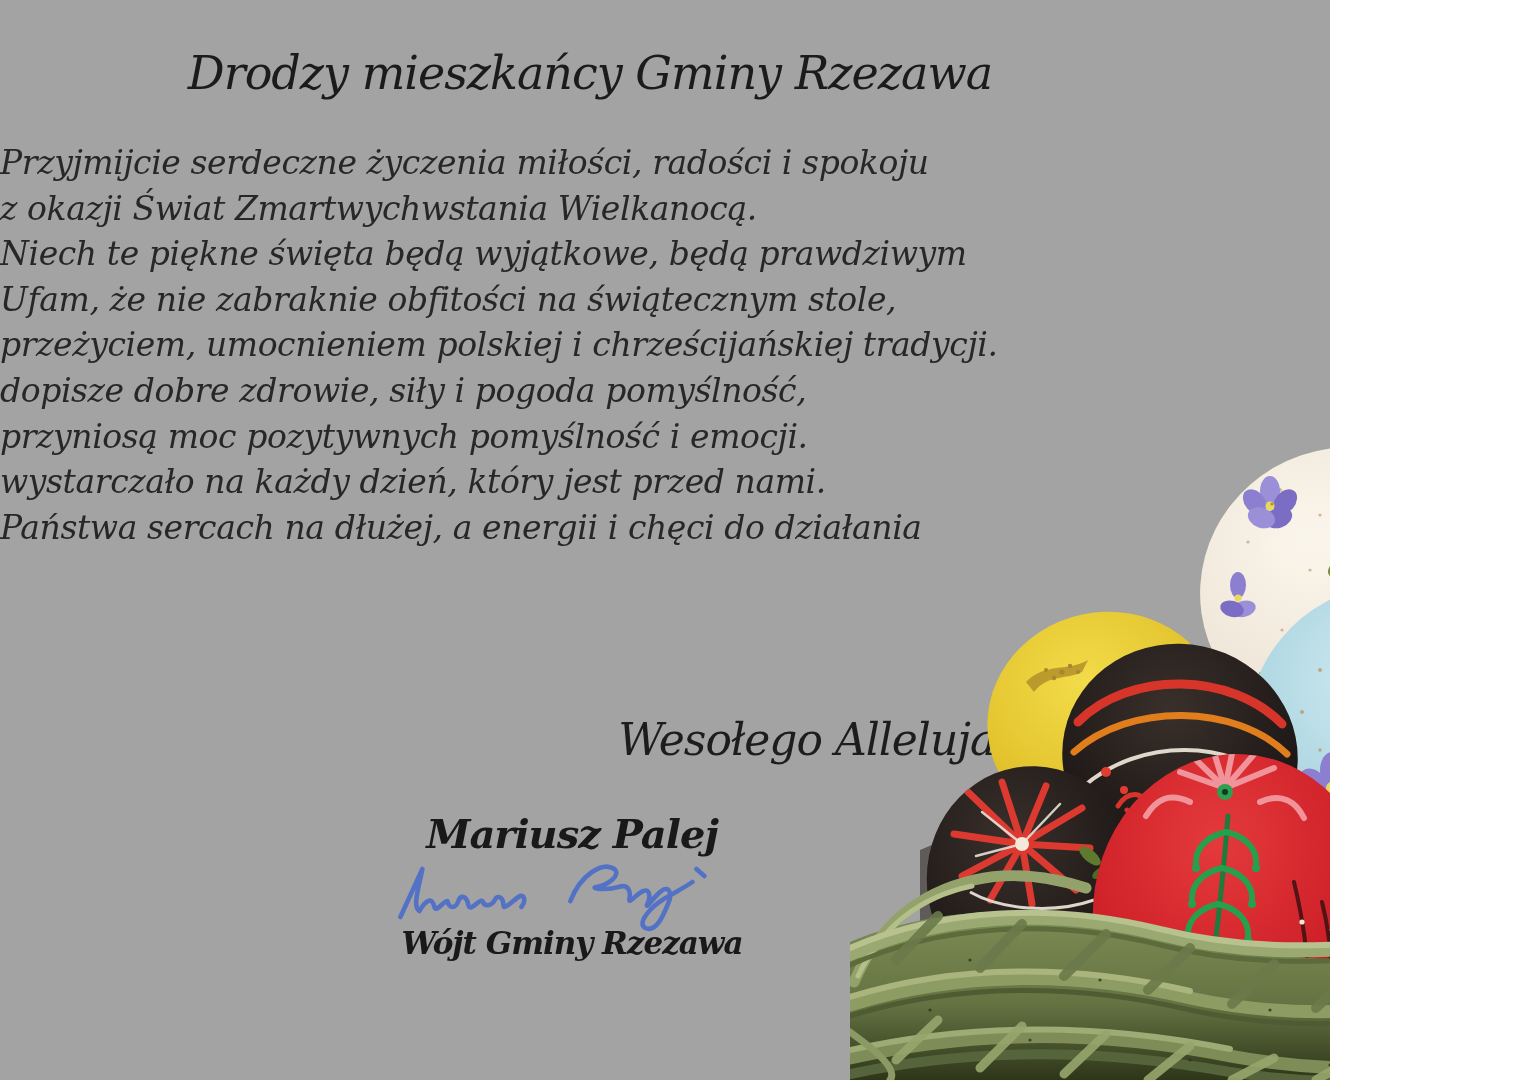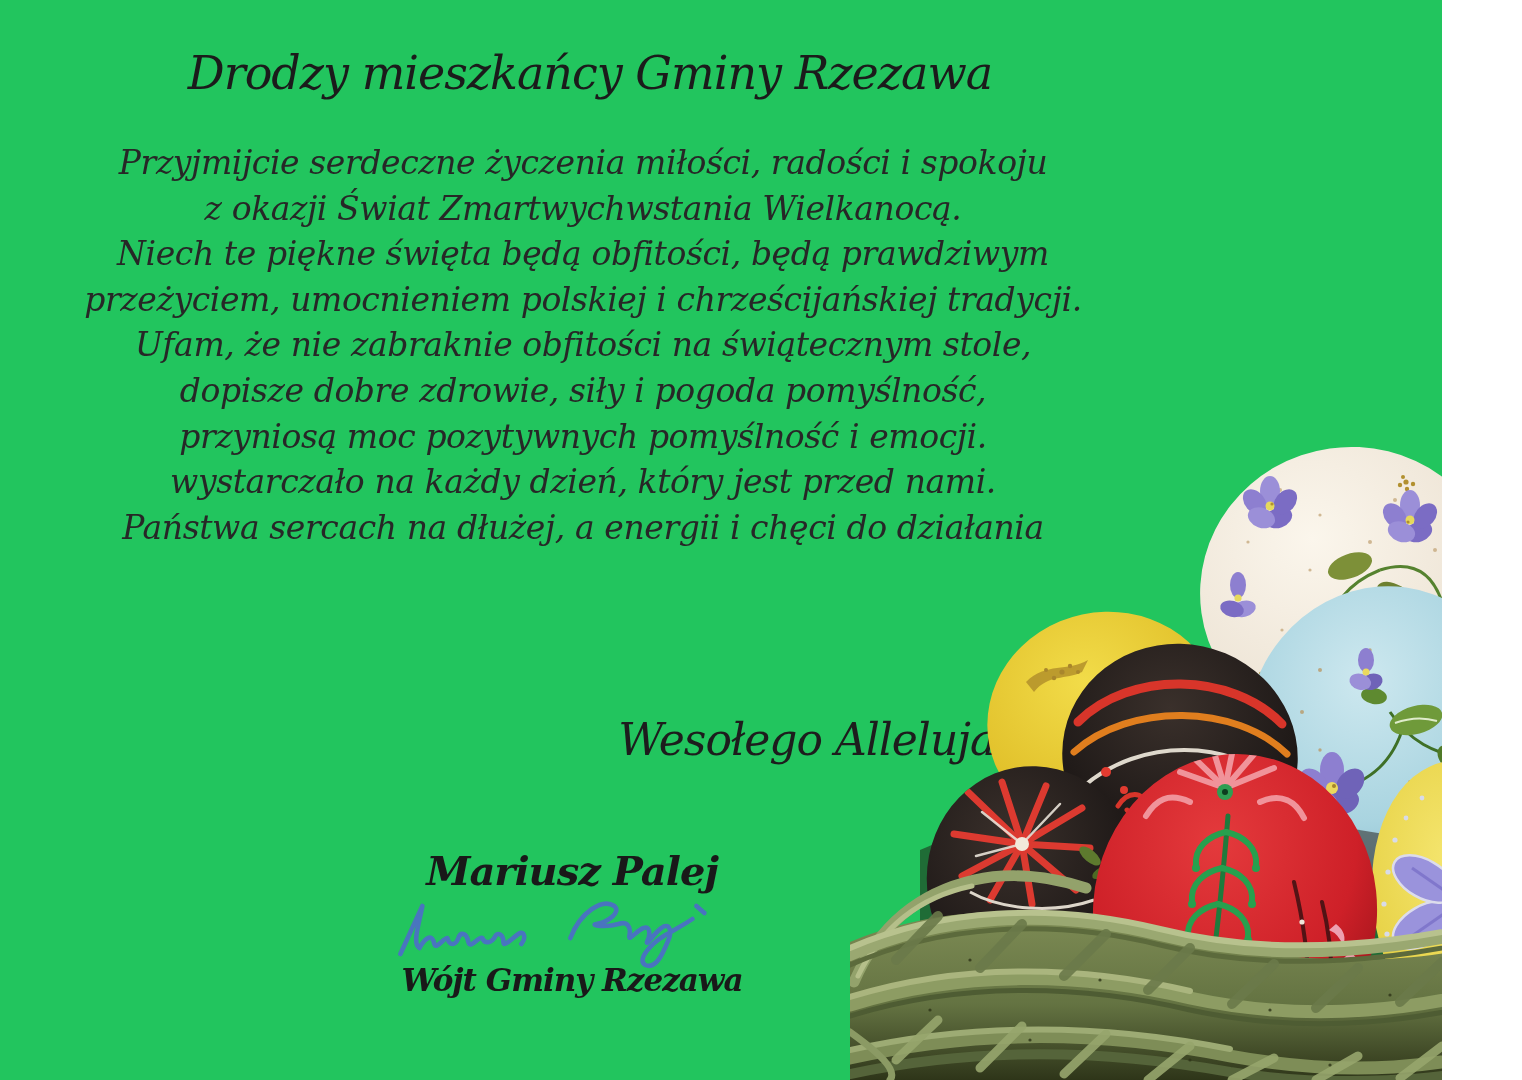--- a/index.html
+++ b/index.html
@@ -1,53 +1,53 @@
 <!DOCTYPE html>
 <html lang="pl"><head>
 <meta charset="utf-8">
 <style>
   html,body{margin:0;padding:0;background:#ffffff;}
   .page{
-    position:relative;width:1442px;height:1080px;background:#22c55e;overflow:hidden;
+    position:relative;width:1330px;height:1080px;background:#a3a3a3;overflow:hidden;
     font-family:"DejaVu Serif", serif;color:#262626;
   }
   .title{
     position:absolute;top:46px;left:0;width:1180px;text-align:center;
     font-style:italic;font-size:46px;letter-spacing:-1px;color:#1b1b1b;white-space:nowrap;
   }
   .body-text{
-    position:absolute;top:140px;left:0;width:1166px;text-align:center;
+    position:absolute;top:140px;left:0;width:1166px;text-align:left;
     font-style:italic;font-size:33px;line-height:45.6px;letter-spacing:-0.4px;color:#272727;
   }
   .body-text div{white-space:nowrap;}
   .greeting{
     position:absolute;top:714px;left:815px;transform:translateX(-50%);
     font-style:italic;font-size:44px;letter-spacing:-1px;color:#1d1d1d;white-space:nowrap;
   }
   .sign-block{
     position:absolute;top:810px;left:572px;transform:translateX(-50%);text-align:center;
   }
-  .sign-name{font-style:italic;font-weight:bold;font-size:40px;letter-spacing:-1px;color:#191919;white-space:nowrap;margin-top:37px;}
+  .sign-name{font-style:italic;font-weight:bold;font-size:40px;letter-spacing:-1px;color:#191919;white-space:nowrap;}
   .sign-svg{display:block;margin:-4px auto -20px;transform:translateX(-18px);}
   .sign-role{font-style:italic;font-weight:bold;font-size:31px;letter-spacing:-1px;color:#191919;white-space:nowrap;}
   .photo{position:absolute;left:850px;top:420px;width:672px;height:660px;}
 </style>
 </head>
 <body>
 
 <div class="page">
 
   <div class="title">Drodzy mieszkańcy Gminy Rzezawa</div>
 
   <div class="body-text">
     <div>Przyjmijcie serdeczne życzenia miłości, radości i spokoju</div>
     <div>z okazji Świat Zmartwychwstania Wielkanocą.</div>
-    <div>Niech te piękne święta będą obfitości, będą prawdziwym</div>
+    <div>Niech te piękne święta będą wyjątkowe, będą prawdziwym</div>
+    <div>Ufam, że nie zabraknie obfitości na świątecznym stole,</div>
     <div>przeżyciem, umocnieniem polskiej i chrześcijańskiej tradycji.</div>
-    <div>Ufam, że nie zabraknie obfitości na świątecznym stole,</div>
     <div>dopisze dobre zdrowie, siły i pogoda pomyślność,</div>
     <div>przyniosą moc pozytywnych pomyślność i emocji.</div>
     <div>wystarczało na każdy dzień, który jest przed nami.</div>
     <div>Państwa sercach na dłużej, a energii i chęci do działania</div>
   </div>
 
   <div class="greeting">Wesołego Alleluja!</div>
 
   <div class="sign-block">
     <div class="sign-name">Mariusz Palej</div>

